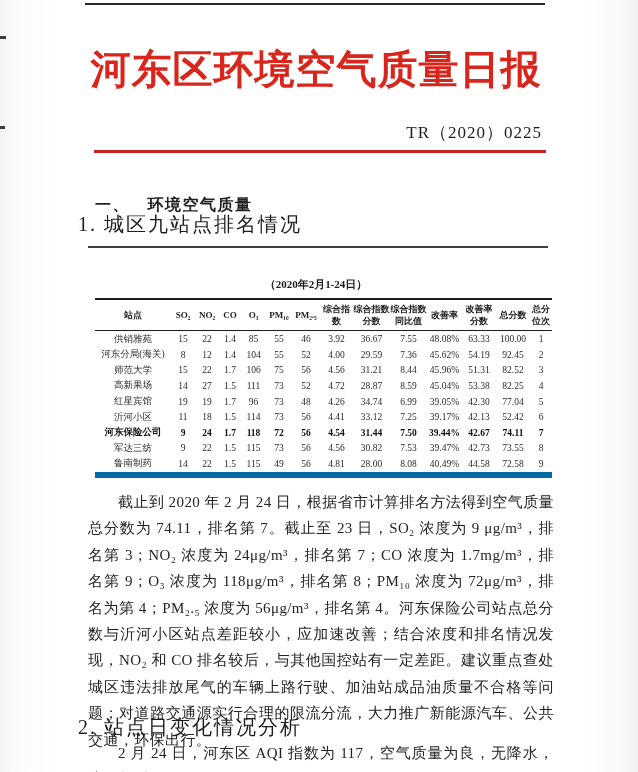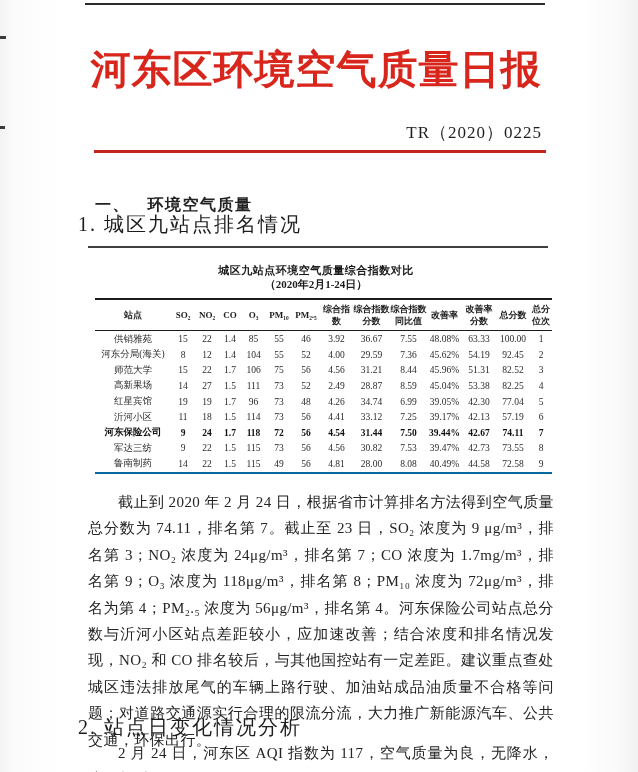--- a/index.html
+++ b/index.html
@@ -51,21 +51,21 @@
     font-size:11px;font-weight:700;color:#1c1c1c;letter-spacing:0.5px;
   }
   .tbl-subtitle{
     position:absolute;top:277px;left:85px;width:462px;text-align:center;
     font-size:11px;font-weight:700;color:#1c1c1c;
   }
 
   table.rank{
     position:absolute;top:298px;left:95px;width:457px;
     border-collapse:collapse;table-layout:fixed;
-    border-top:2px solid #1c1c1c;border-bottom:2px solid #0369a1;
+    border-top:2px solid #1c1c1c;border-bottom:6px solid #0369a1;
   }
   table.rank th{
     border-bottom:1.5px solid #1c1c1c;
     font-size:9px;line-height:1.3;font-weight:700;color:#1d1d1d;
     padding:4px 0 3px 0;text-align:center;vertical-align:middle;
     white-space:pre-line;
   }
   table.rank td{
     font-size:9.5px;color:#2a2a2a;text-align:center;vertical-align:middle;
     height:15.6px;padding:0;white-space:nowrap;overflow:hidden;
@@ -98,21 +98,20 @@
   <div class="doc-number">TR（2020）0225</div>
 
   <div class="rule-red"></div>
 
   <div class="h-main">一、　环境空气质量</div>
 
   <div class="h-sub h-sub1">1. 城区九站点排名情况</div>
 
   <div class="rule-gray"></div>
 
-  <div class="tbl-title">城区九站点环境空气质量综合指数对比</div>
   <div class="tbl-subtitle">（2020年2月1-24日）</div>
 
   <table class="rank">
       <colgroup>
         <col style="width: 76px;">
         <col style="width: 24px;">
         <col style="width: 24px;">
         <col style="width: 22px;">
         <col style="width: 25px;">
         <col style="width: 26px;">
@@ -197,21 +196,21 @@
           <td>3</td>
         </tr>
         <tr>
           <td>高新果场</td>
           <td>14</td>
           <td>27</td>
           <td>1.5</td>
           <td>111</td>
           <td>73</td>
           <td>52</td>
-          <td>2.49</td>
+          <td>4.72</td>
           <td>28.87</td>
           <td>8.59</td>
           <td>45.04%</td>
           <td>53.38</td>
           <td>82.25</td>
           <td>4</td>
         </tr>
         <tr>
           <td>红星宾馆</td>
           <td>19</td>
@@ -234,21 +233,21 @@
           <td>18</td>
           <td>1.5</td>
           <td>114</td>
           <td>73</td>
           <td>56</td>
           <td>4.41</td>
           <td>33.12</td>
           <td>7.25</td>
           <td>39.17%</td>
           <td>42.13</td>
-          <td>57.19</td>
+          <td>52.42</td>
           <td>6</td>
         </tr>
         <tr class="bold">
           <td>河东保险公司</td>
           <td>9</td>
           <td>24</td>
           <td>1.7</td>
           <td>118</td>
           <td>72</td>
           <td>56</td>

